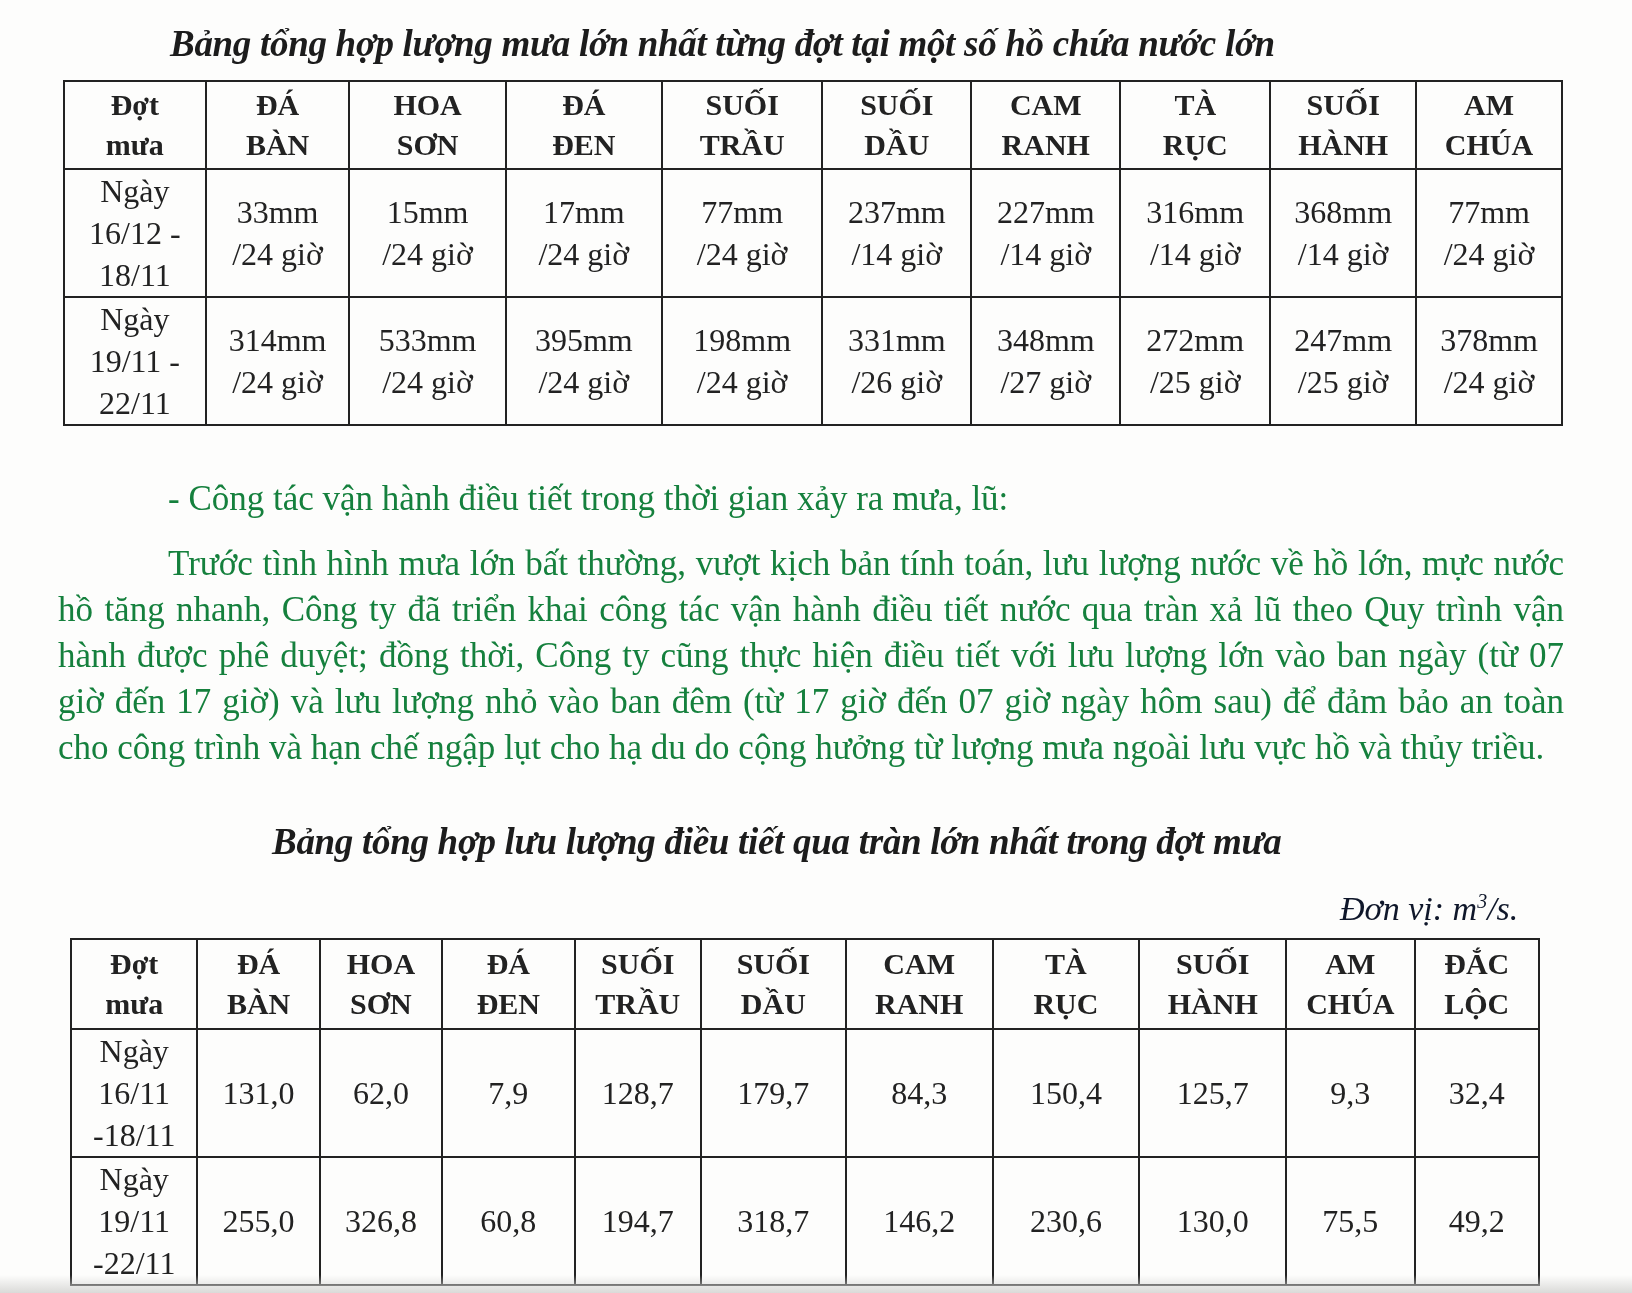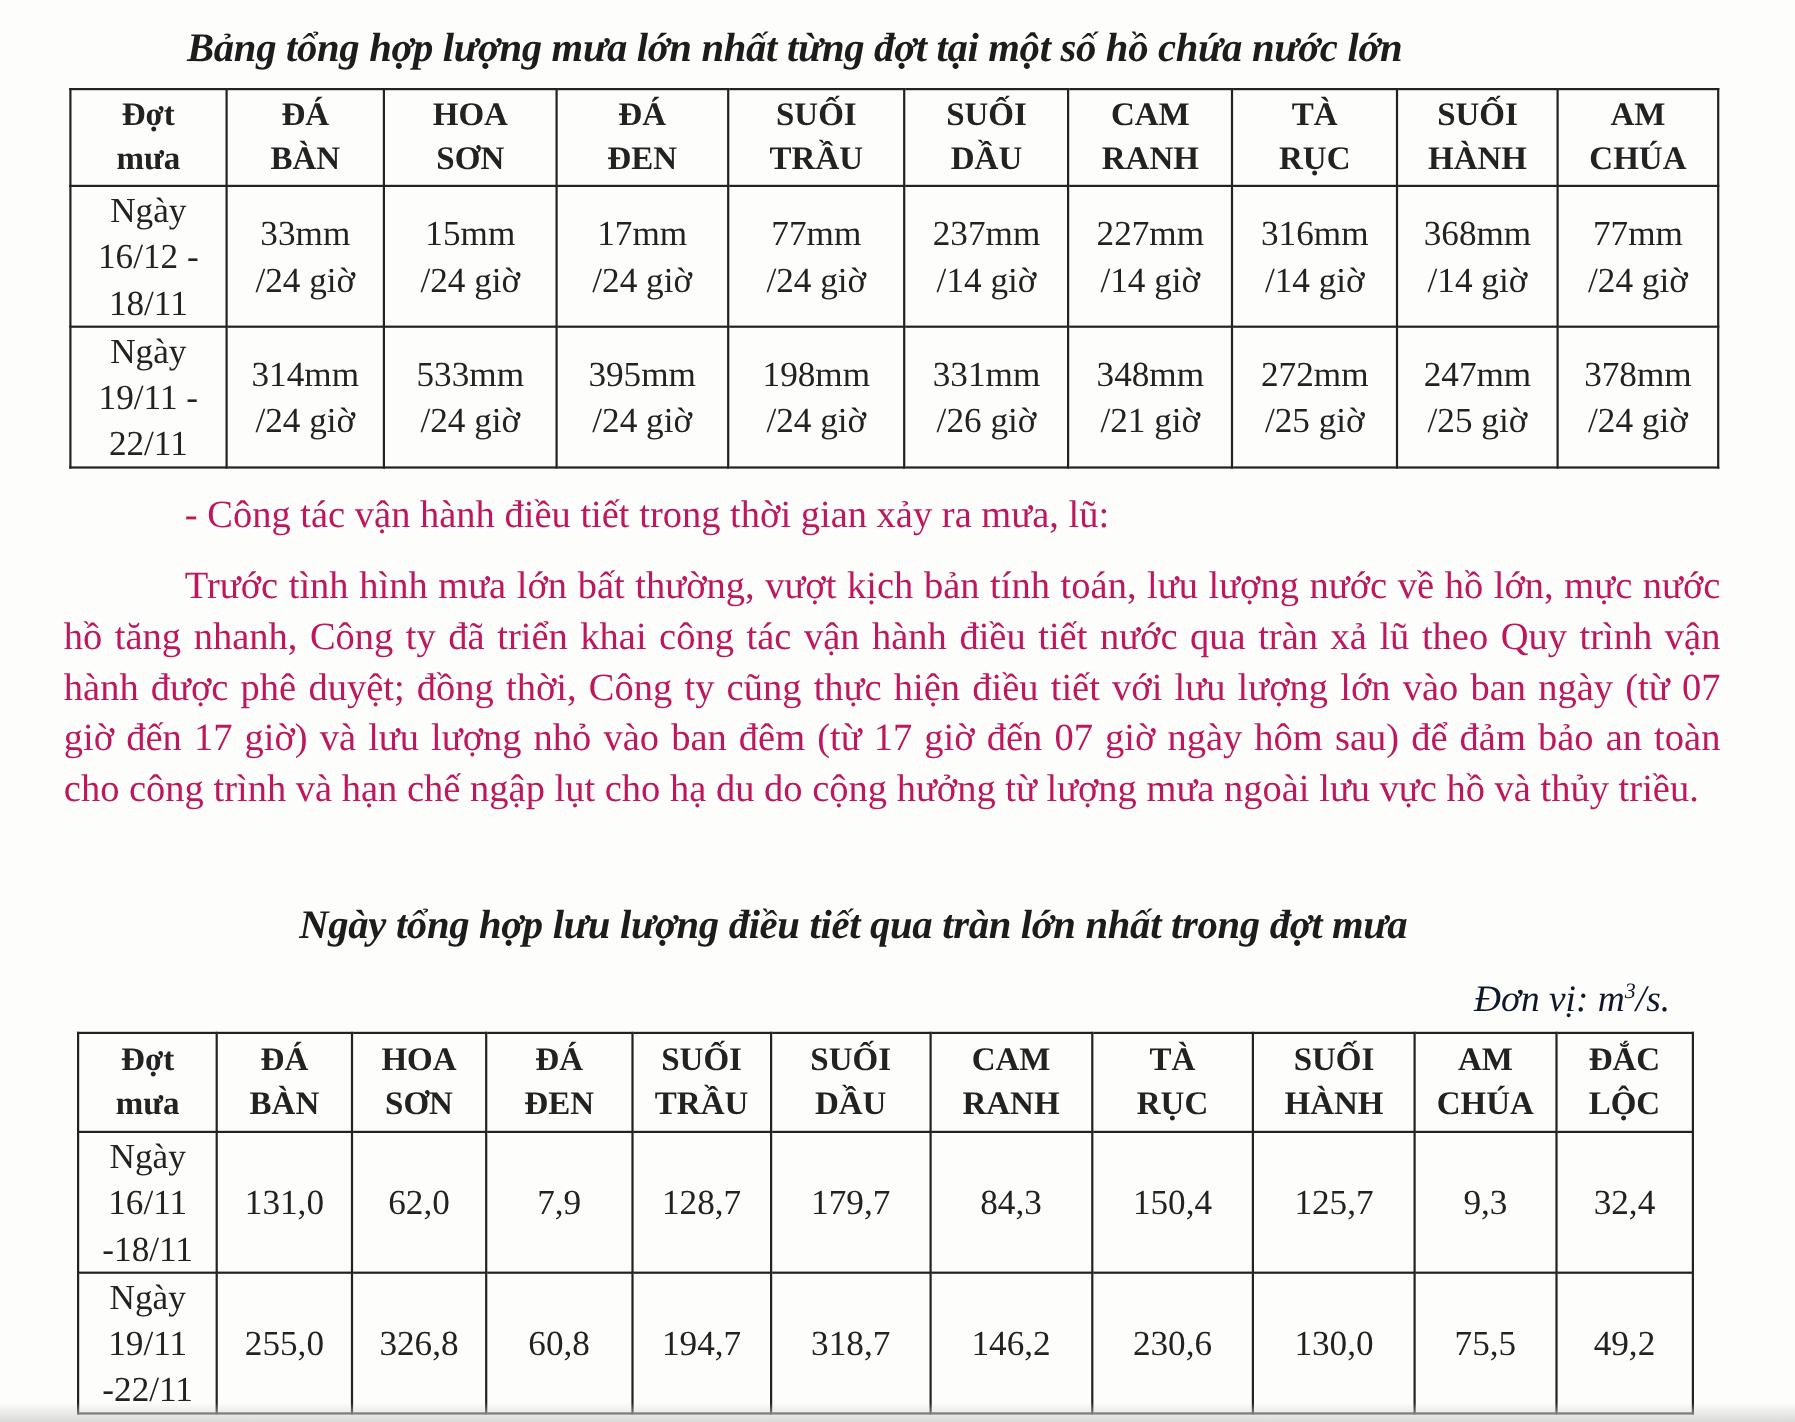--- a/index.html
+++ b/index.html
@@ -64,22 +64,23 @@
     #t2 { left: 70px; top: 938px; width: 1470px; }
     #t2 thead tr { height: 90px; }
     #t2 tbody tr { height: 128px; }
     td.period { line-height: 40px; }
     .para {
       position: absolute;
       left: 58px;
       width: 1506px;
       font-size: 35px;
       line-height: 46px;
-      color: #be185d;
+      color: #15803d;
       text-align: justify;
+      margin-top: 31px;
     }
     #bullet { left: 168px; top: 445px; width: auto; white-space: nowrap; }
     #body-p { top: 510px; text-indent: 110px; text-align-last: left; }
     .scan-shade {
       position: absolute;
       left: 0; right: 0; bottom: 0;
       height: 18px;
       background: linear-gradient(to bottom, rgba(230,230,228,0), rgba(214,214,212,0.9));
     }
     .br { display: block; }
@@ -211,42 +212,42 @@
       <td>
           <span class="br">198mm</span>
           <span class="br">/24 giờ</span>
         </td>
       <td>
           <span class="br">331mm</span>
           <span class="br">/26 giờ</span>
         </td>
       <td>
           <span class="br">348mm</span>
-          <span class="br">/21 giờ</span>
+          <span class="br">/27 giờ</span>
         </td>
       <td>
           <span class="br">272mm</span>
           <span class="br">/25 giờ</span>
         </td>
       <td>
           <span class="br">247mm</span>
           <span class="br">/25 giờ</span>
         </td>
       <td>
           <span class="br">378mm</span>
           <span class="br">/24 giờ</span>
         </td>
     </tr>
   </tbody>
 </table>
 
 <div id="bullet" class="para">- Công tác vận hành điều tiết trong thời gian xảy ra mưa, lũ:</div>
 <div id="body-p" class="para">Trước tình hình mưa lớn bất thường, vượt kịch bản tính toán, lưu lượng nước về hồ lớn, mực nước hồ tăng nhanh, Công ty đã triển khai công tác vận hành điều tiết nước qua tràn xả lũ theo Quy trình vận hành được phê duyệt; đồng thời, Công ty cũng thực hiện điều tiết với lưu lượng lớn vào ban ngày (từ 07 giờ đến 17 giờ) và lưu lượng nhỏ vào ban đêm (từ 17 giờ đến 07 giờ ngày hôm sau) để đảm bảo an toàn cho công trình và hạn chế ngập lụt cho hạ du do cộng hưởng từ lượng mưa ngoài lưu vực hồ và thủy triều.</div>
 
-<div id="cap2" class="caption">Ngày tổng hợp lưu lượng điều tiết qua tràn lớn nhất trong đợt mưa</div>
+<div id="cap2" class="caption">Bảng tổng hợp lưu lượng điều tiết qua tràn lớn nhất trong đợt mưa</div>
 <div class="unit"><span>Đơn vị: m</span><sup>3</sup><span>/s.</span></div>
 
 <table id="t2" class="rt">
   <colgroup>
     <col style="width:124px">
       <col style="width:120px">
       <col style="width:120px">
       <col style="width:130px">
       <col style="width:124px">
       <col style="width:142px">

